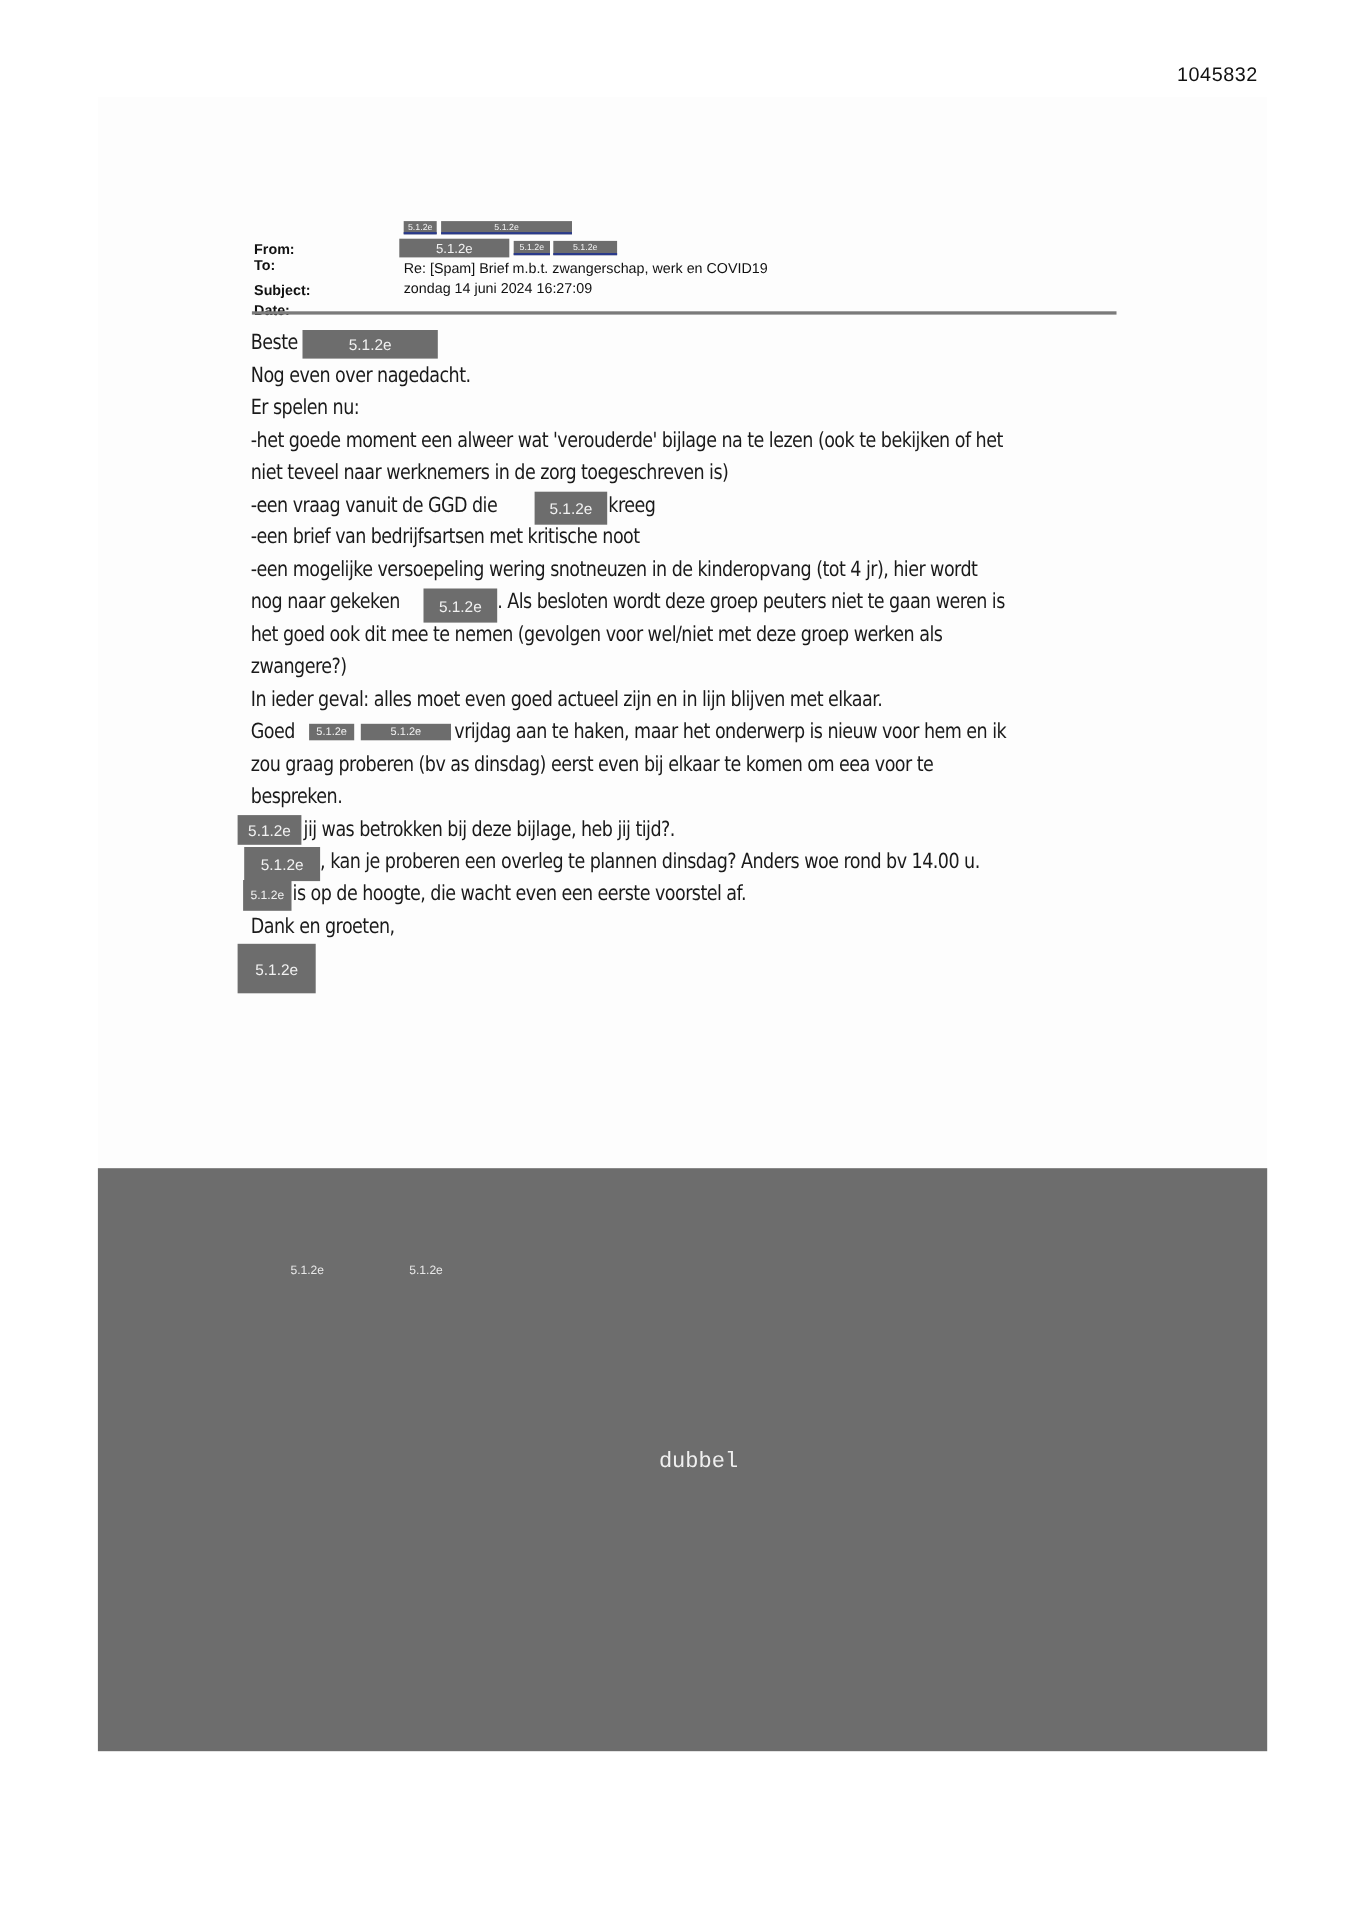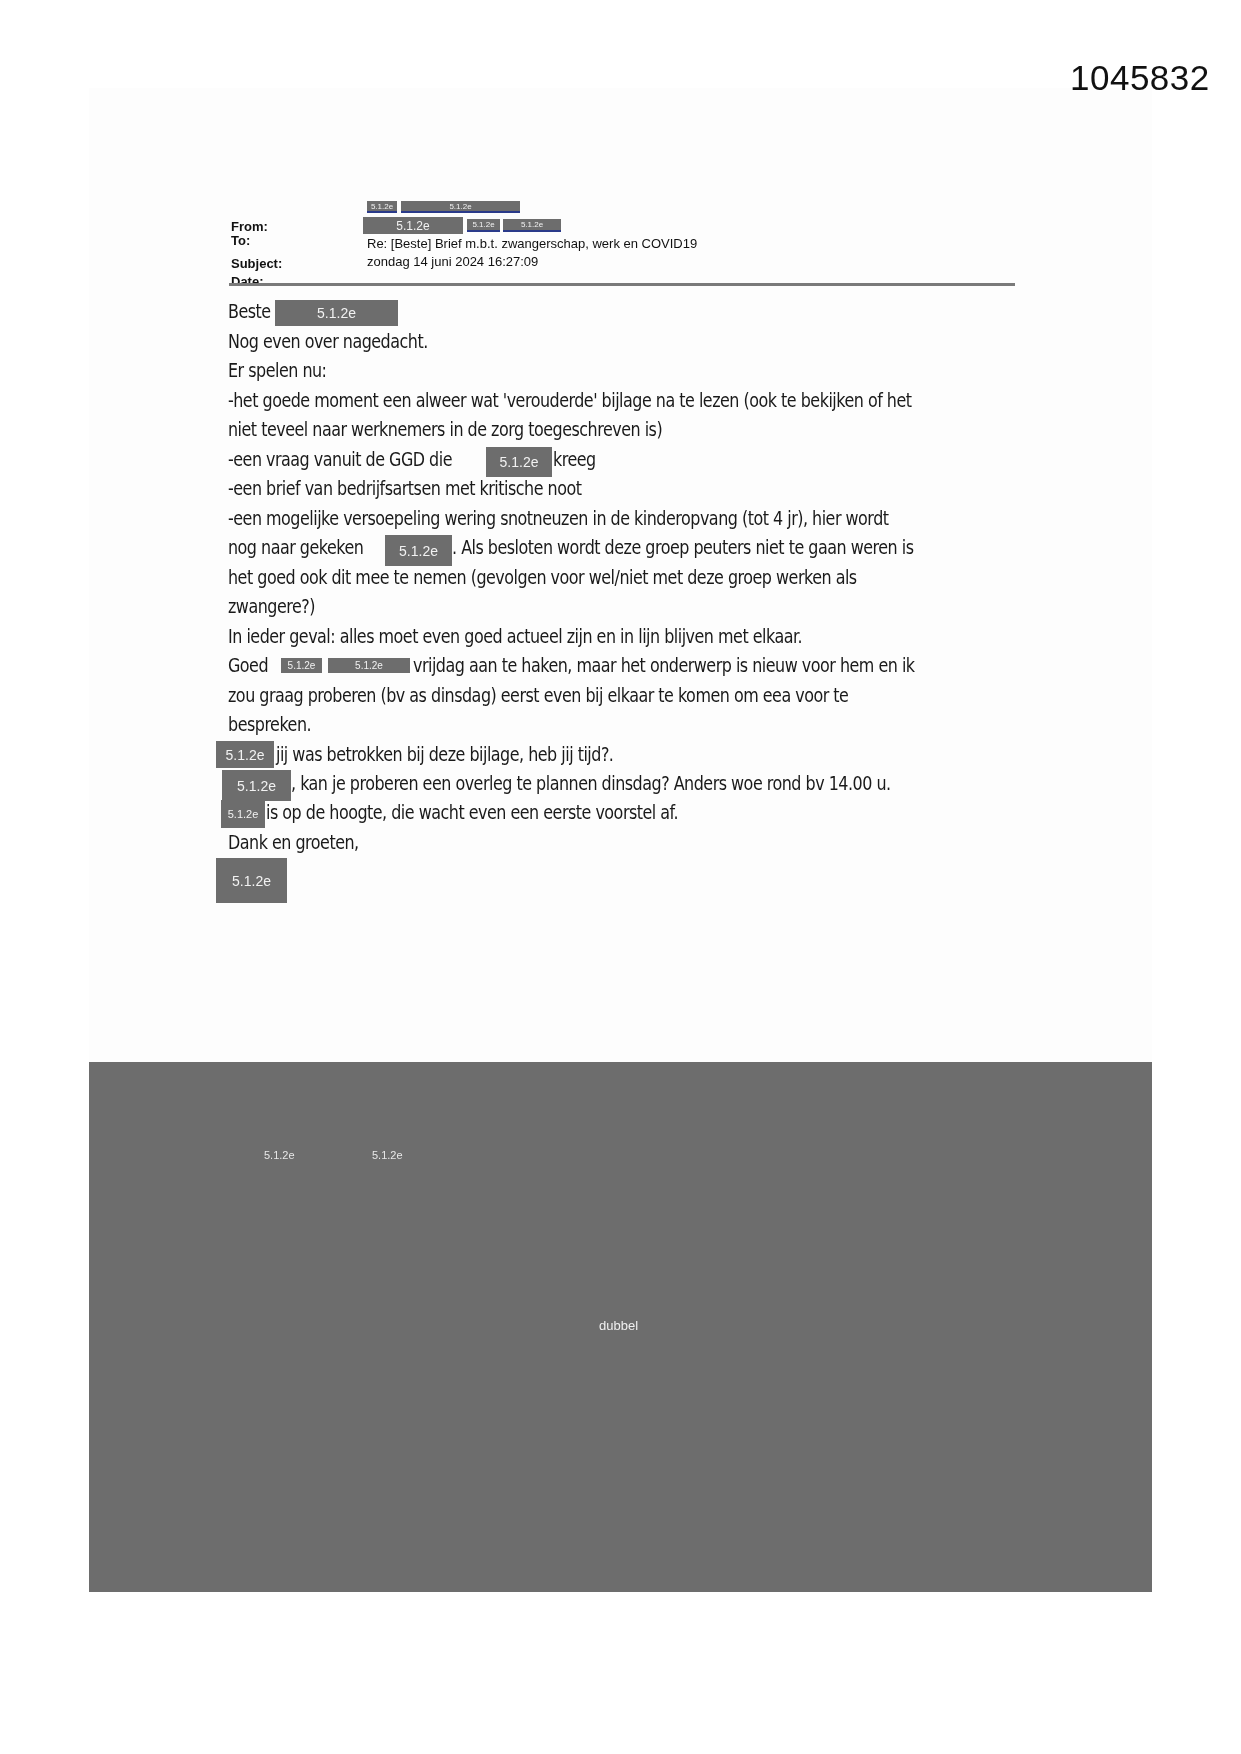--- a/index.html
+++ b/index.html
@@ -3,21 +3,21 @@
   <meta charset="utf-8">
   <style>
     html, body { margin: 0; padding: 0; }
     body {
       width: 1241px; height: 1754px; position: relative; overflow: hidden;
       background: #ffffff;
       font-family: "Liberation Sans", sans-serif;
     }
     .doc-number {
       position: absolute; left: 1070px; top: 58px;
-      font-family: "Liberation Sans", sans-serif; font-size: 35px; color: #111;
+      font-family: "Liberation Sans", sans-serif; font-size: 18px; color: #111;
       letter-spacing: 0.5px;
     }
     .panel {
       position: absolute; left: 89px; top: 88px; width: 1063px; height: 974px;
       background: #fdfdfd;
     }
     .hdr-label {
       position: absolute; left: 231px; font-size: 13px; font-weight: bold; color: #111;
       font-family: "Liberation Sans", sans-serif;
       margin-top: 20px;
@@ -44,43 +44,43 @@
     }
     .grey-block {
       position: absolute; left: 89px; top: 1062px; width: 1063px; height: 530px;
       background: #6d6d6d;
     }
     .grey-label {
       position: absolute; color: #e8e8e8; font-size: 11px;
       font-family: "Liberation Sans", sans-serif;
     }
     .dubbel {
-      position: absolute; left: 599px; top: 1318px; color: #f0f0f0; font-size: 13px;
-      font-family: Liberation Sans, sans-serif;
+      position: absolute; left: 599px; top: 1318px; color: #f0f0f0; font-size: 20px;
+      font-family: Liberation Mono, monospace;
     }
   </style>
 </head>
 <body>
 
 <div class="panel"></div>
 
 <div class="doc-number">1045832</div>
 
 <div>
   <div class="hdr-label" style="top:199px">From:</div>
   <div class="redact ul" style="left:367px;top:201px;width:30px;height:10px;font-size:8px">5.1.2e</div>
   <div class="redact ul" style="left:401px;top:201px;width:119px;height:10px;font-size:8px">5.1.2e</div>
 
   <div class="hdr-label" style="top:213px">To:</div>
   <div class="redact" style="left:363px;top:217px;width:100px;height:17px;font-size:12px">5.1.2e</div>
   <div class="redact ul" style="left:467px;top:219px;width:33px;height:11px;font-size:8px">5.1.2e</div>
   <div class="redact ul" style="left:503px;top:219px;width:58px;height:11px;font-size:8px">5.1.2e</div>
 
   <div class="hdr-label" style="top:236px">Subject:</div>
-  <div class="hdr-value" style="top:236px">Re: [Beste] Brief m.b.t. zwangerschap, werk en COVID19</div>
+  <div class="hdr-value" style="top:236px">Re: [Spam] Brief m.b.t. zwangerschap, werk en COVID19</div>
 
   <div class="hdr-label" style="top:254px">Date:</div>
   <div class="hdr-value" style="top:254px">zondag 14 juni 2024 16:27:09</div>
 </div>
 
 <div class="rule"></div>
 
 <div>
   <div class="body-line" style="top:300px">Beste</div>
   <div class="redact" style="left:275px;top:300px;width:123px;height:26px;font-size:14px">5.1.2e</div>

